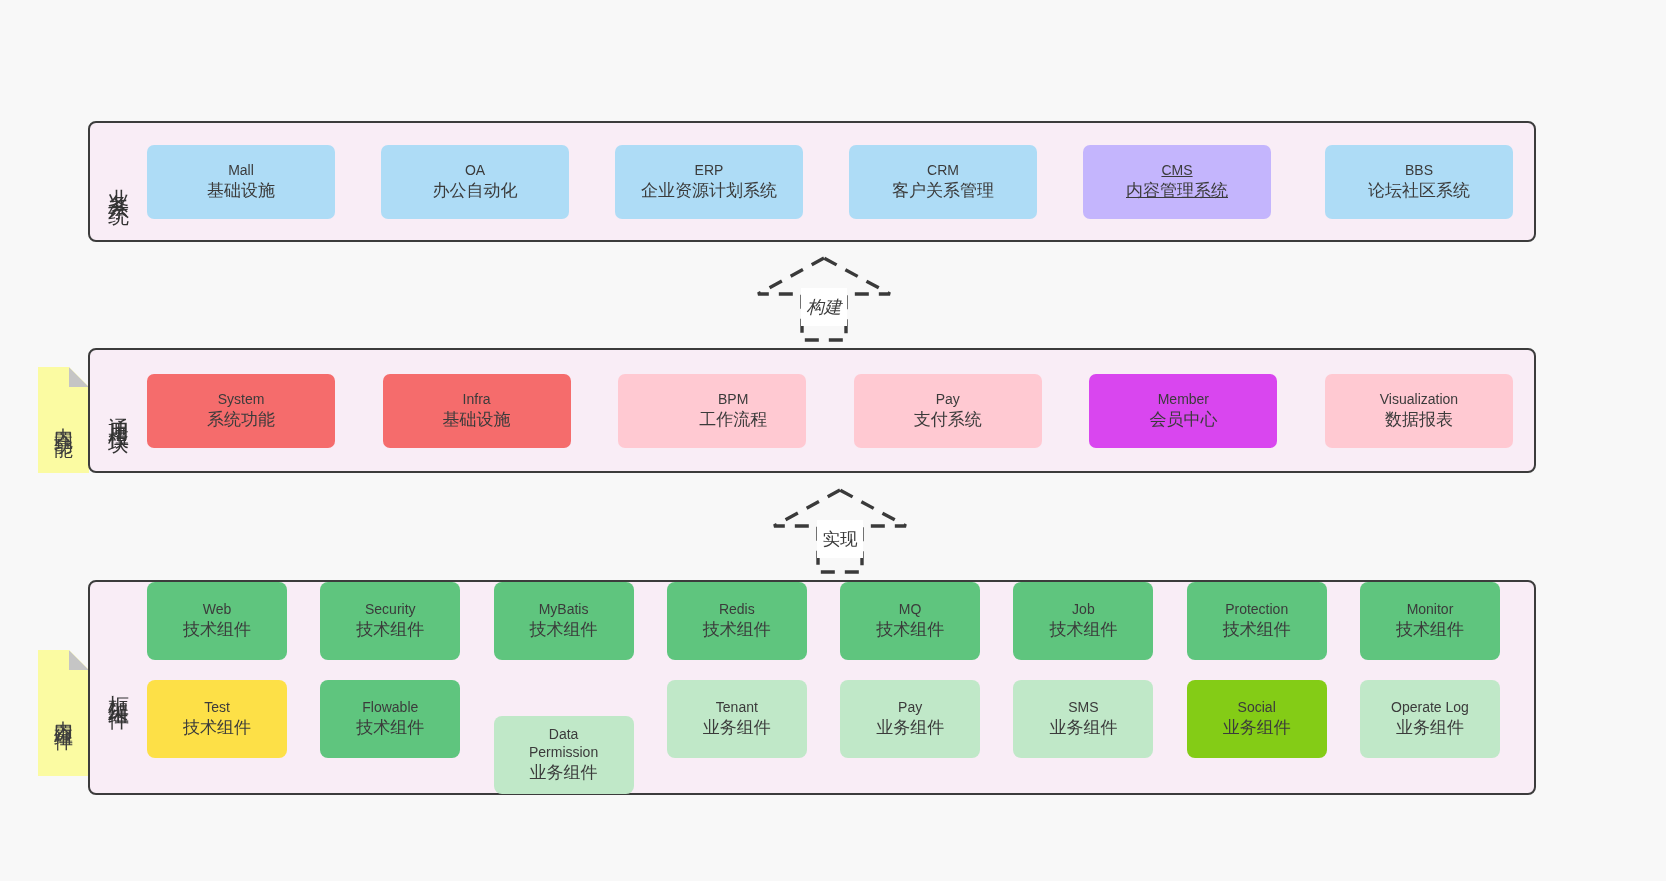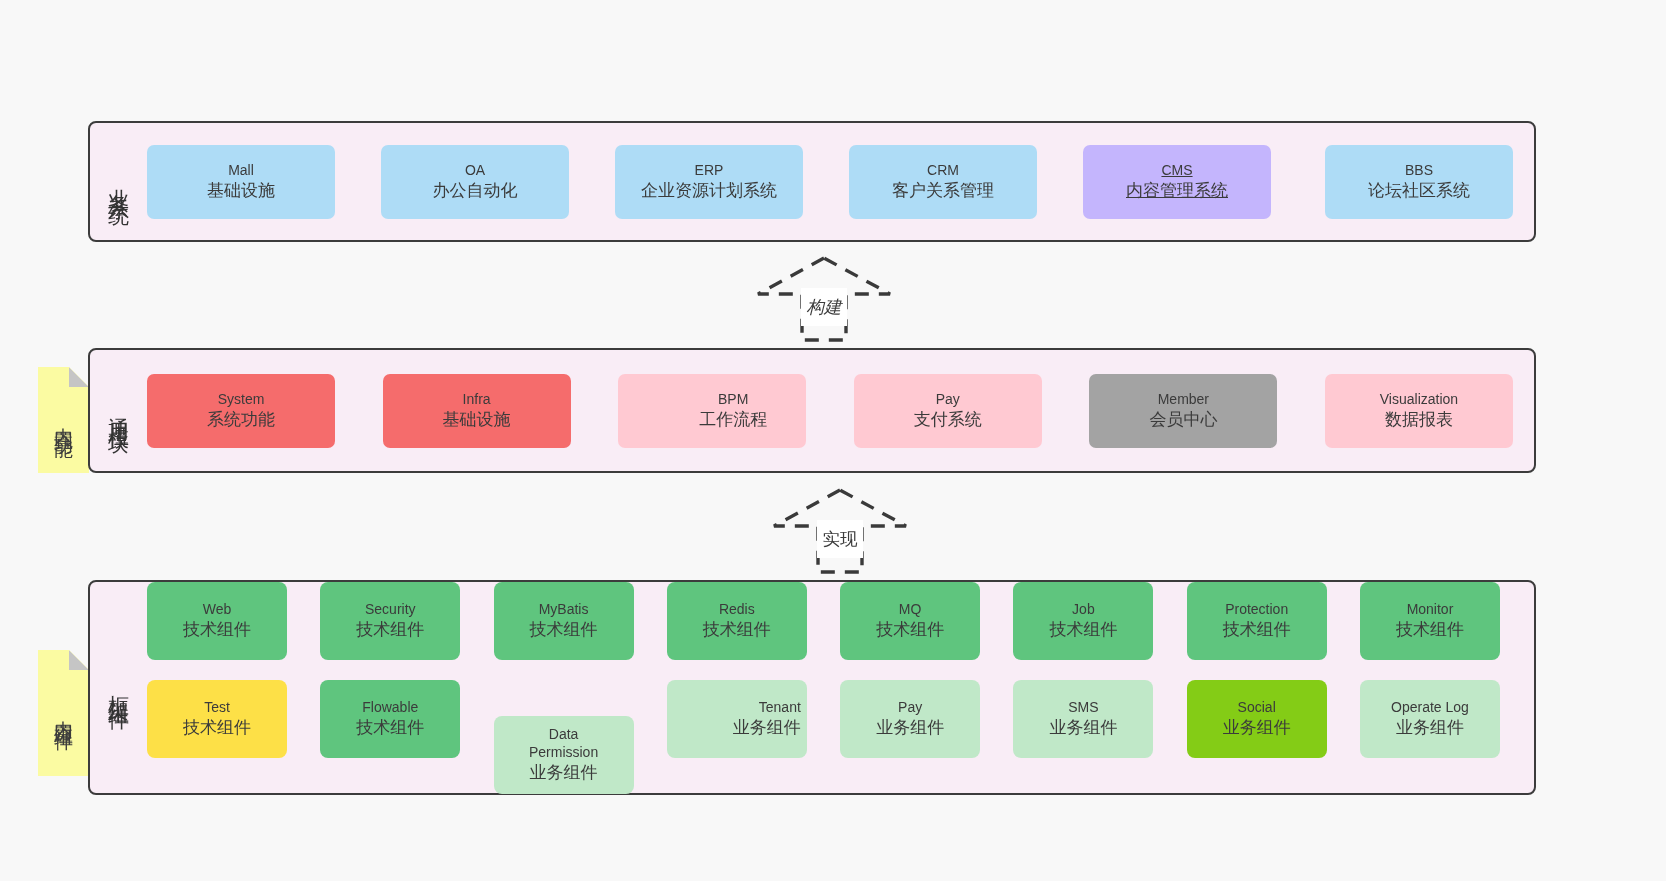--- a/index.html
+++ b/index.html
@@ -167,21 +167,21 @@
             <div class="box-sub">基础设施</div>
           </div>
           <div class="box box-wide" style="background: rgb(255, 201, 210); padding-left: 48px;">
             <div class="box-name">BPM</div>
             <div class="box-sub">工作流程</div>
           </div>
           <div class="box box-wide" style="background: rgb(255, 201, 210);">
             <div class="box-name">Pay</div>
             <div class="box-sub">支付系统</div>
           </div>
-          <div class="box box-wide" style="background: #a3a3a3;">
+          <div class="box box-wide" style="background: #d946ef;">
             <div class="box-name">Member</div>
             <div class="box-sub">会员中心</div>
           </div>
           <div class="box box-wide" style="background: rgb(255, 201, 210);">
             <div class="box-name">Visualization</div>
             <div class="box-sub">数据报表</div>
           </div>
         </div>
       </div>
   </section>
@@ -243,21 +243,21 @@
           </div>
           <div class="box box-narrow" style="background: rgb(95, 197, 126);">
             <div class="box-name">Flowable</div>
             <div class="box-sub">技术组件</div>
           </div>
           <div class="box box-narrow" style="background: rgb(192, 232, 200); margin-top: 36px;">
             <div class="box-name">Data
 Permission</div>
             <div class="box-sub">业务组件</div>
           </div>
-          <div class="box box-narrow" style="background: rgb(192, 232, 200); align-items: flex-end;">
+          <div class="box box-narrow" style="background: rgb(192, 232, 200);">
             <div class="box-name">Tenant</div>
             <div class="box-sub">业务组件</div>
           </div>
           <div class="box box-narrow" style="background: rgb(192, 232, 200);">
             <div class="box-name">Pay</div>
             <div class="box-sub">业务组件</div>
           </div>
           <div class="box box-narrow" style="background: rgb(192, 232, 200);">
             <div class="box-name">SMS</div>
             <div class="box-sub">业务组件</div>

